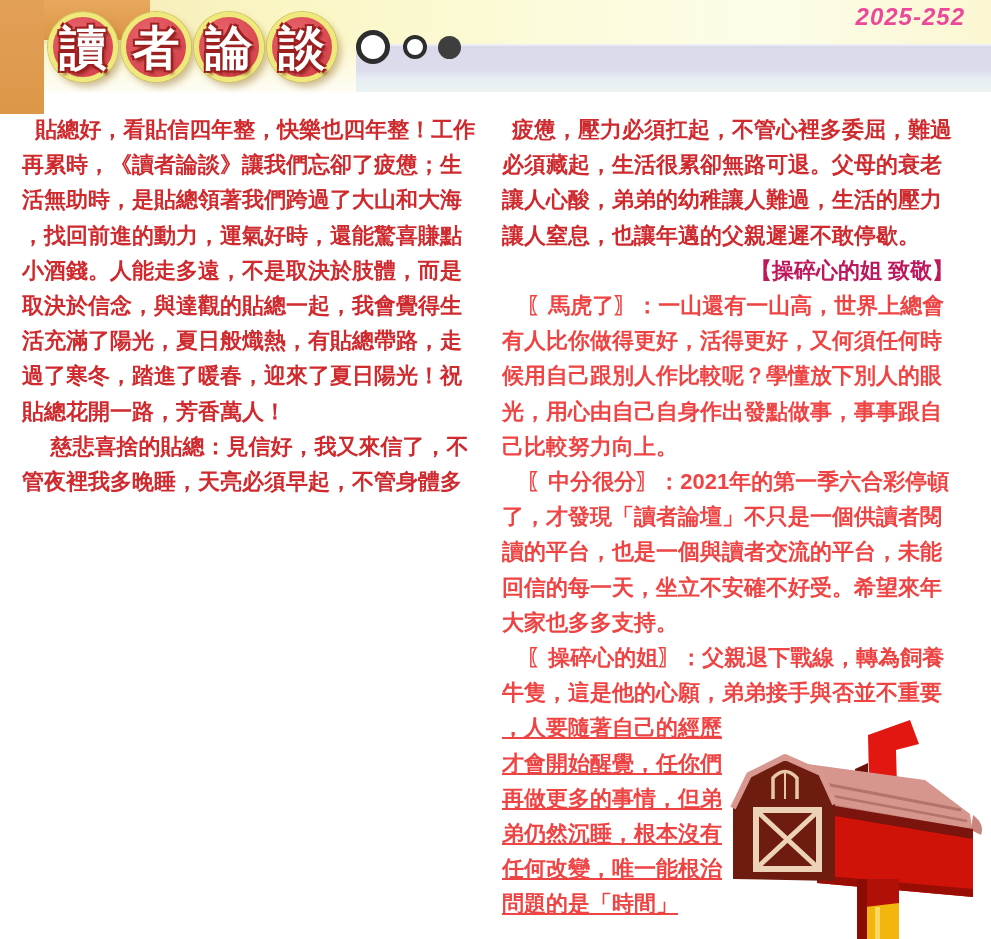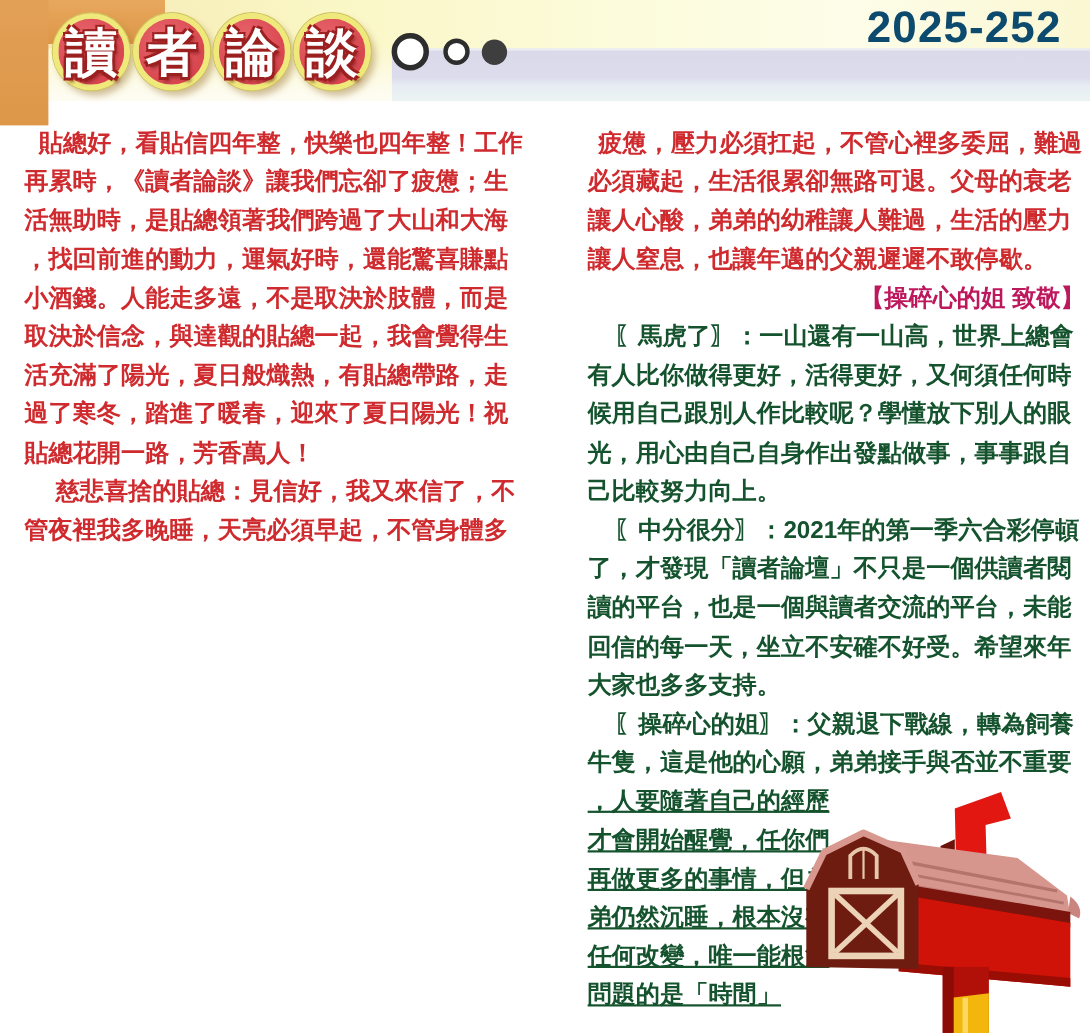--- a/index.html
+++ b/index.html
@@ -40,33 +40,33 @@
                 -2px 2px 0 #9c2020, 2px 2px 0 #9c2020,
                  3px 4px 3px rgba(110,20,20,.55);
   }
   .dot { border-radius:50%; background:#ffffff; }
   .dot-1 { width:34px; height:34px; border:5px solid #2d2d2d; margin-left:16px; }
   .dot-2 { width:24px; height:24px; border:4px solid #2d2d2d; margin-left:13px; }
   .dot-3 { width:23px; height:23px; background:#3e3e3e; margin-left:11px; }
 
   .issue {
     position:absolute; right:26px; top:3px;
-    font-size:40px; font-weight:bold; color:#0c4a6e; letter-spacing:1px;
+    font-size:24px; font-weight:bold; color:#ec4899; letter-spacing:1px;font-style:italic;
   }
 
   
   .col { position:absolute; top:112px; overflow:hidden; }
   .col-left  { left:22px;  width:458px; }
-  .col-right { left:502px; width:458px;margin-left:32px; }
+  .col-right { left:502px; width:458px; }
   .col p {
     font-size:22px; line-height:35.2px; font-weight:bold;
     text-align:left; word-break:break-all; line-break:anywhere;
   }
   .letter { color:#cf2a2e; }
-  .reply  { color:#14532d; }
+  .reply  { color:#ef4444; }
   .sig    { color:#be185d; text-align:right !important; padding-right:6px; }
   .ind20 { text-indent:2em; }
   .ind13 { text-indent:1.3em; }
   .ind11 { text-indent:1.1em; }
   .ind06 { text-indent:0.6em; }
   .ind05 { text-indent:0.45em; }
   .narrow { width:228px;text-decoration:underline; }
 
   
   .mailbox { position:absolute; right:0; bottom:0; width:262px; height:228px; }

